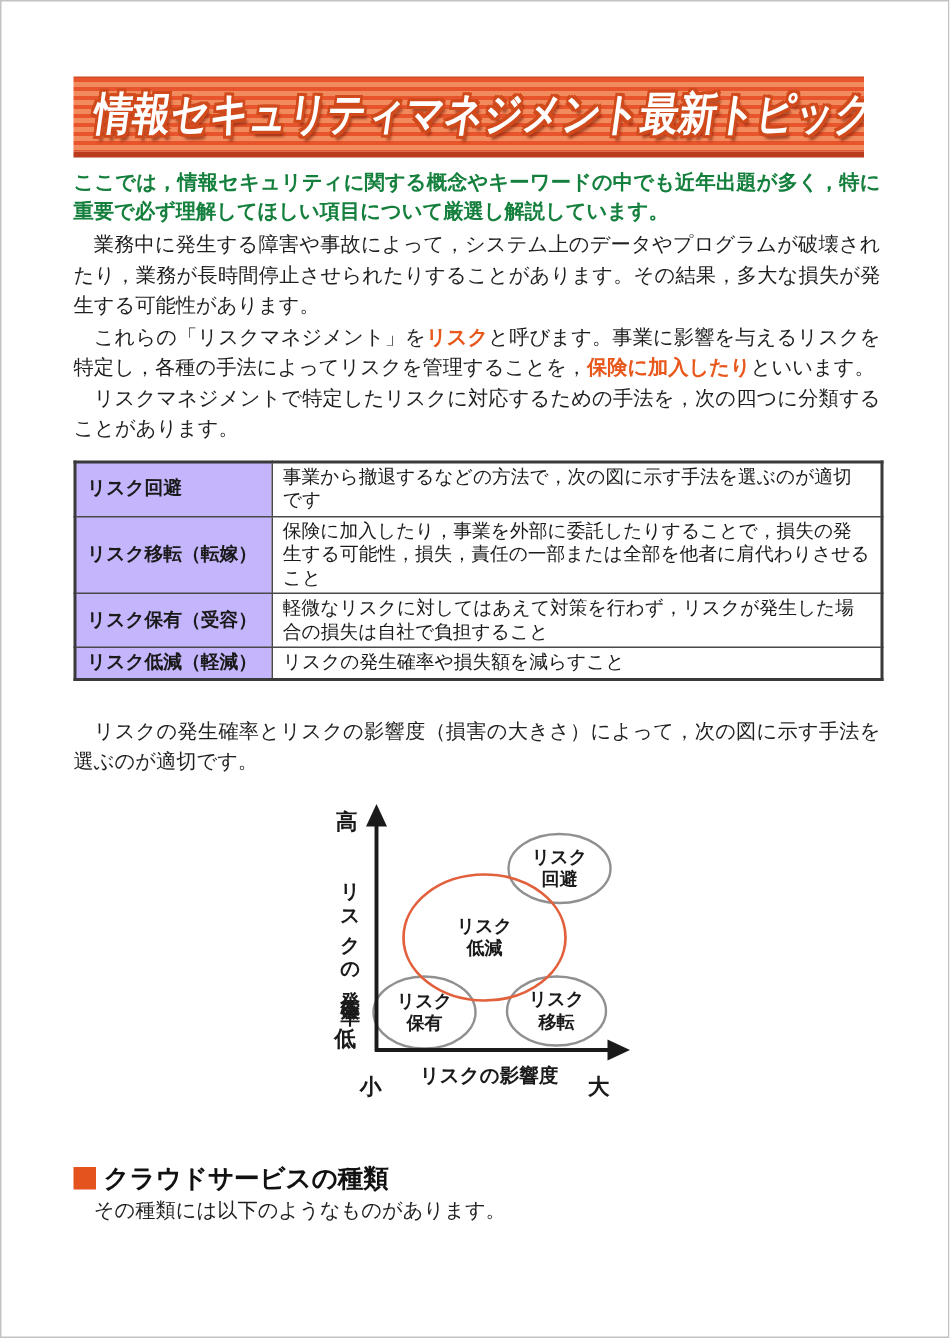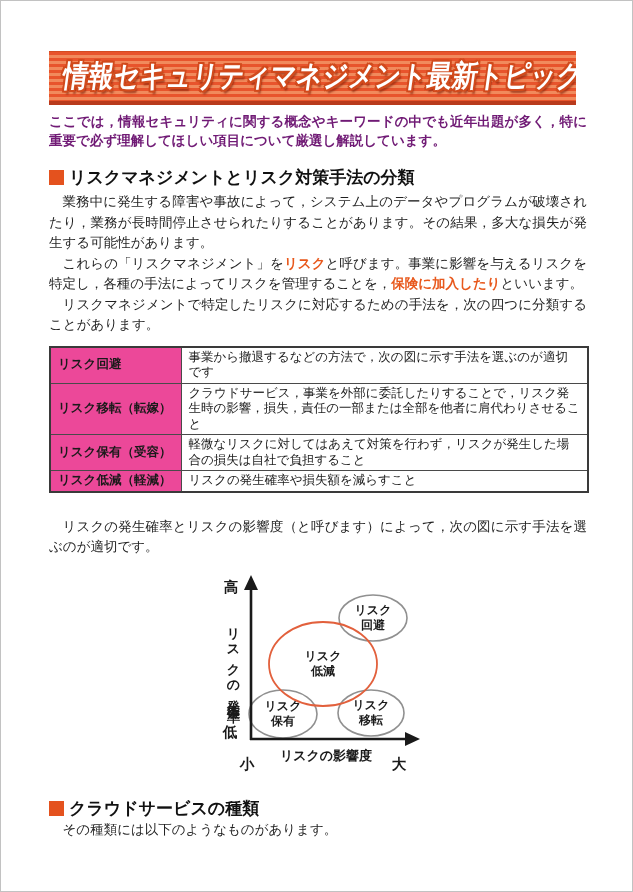--- a/index.html
+++ b/index.html
@@ -39,21 +39,21 @@
       -2px 2px 0 #d14a1c, 2px 2px 0 #d14a1c,
       -2px 0 0 #d14a1c, 2px 0 0 #d14a1c,
       0 -2px 0 #d14a1c, 0 2px 0 #d14a1c,
       3px 4px 2px rgba(130,35,10,.65);
   }
   
   .intro {
     margin-top: 7px;
     font-size: 13.5px; line-height: 19px;
     font-weight: bold;
-    color: #701a75;
+    color: #15803d;
     text-align: justify;
   }
   .sec-heading {
     margin-top: 16px;
     font-size: 17px; font-weight: bold; color: #111111;
     display: flex; align-items: center;
   }
   .sec-square {
     display: inline-block;
     width: 15px; height: 15px;
@@ -78,21 +78,21 @@
   }
   table.risk td {
     border: 1px solid #4a4a4a;
     font-size: 12.5px; line-height: 15.5px;
     padding: 2px 7px;
     vertical-align: middle;
     color: #1a1a1a;
   }
   td.term {
     width: 131px;
-    background: #ec4899;
+    background: #c4b5fd;
     font-weight: bold;
   }
   
   .diagram {
     position: relative;
     width: 280px; height: 207px;
     margin: 16px 0 0 132px;
   }
   .diagram svg { position: absolute; left: 0; top: 0; }
   .dlabel {
@@ -115,52 +115,48 @@
 <body>
 
 <div class="page">
 
   <div class="banner">
     <span class="banner-title">情報セキュリティマネジメント最新トピックス</span>
   </div>
 
   <p class="intro">ここでは，情報セキュリティに関する概念やキーワードの中でも近年出題が多く，特に重要で必ず理解してほしい項目について厳選し解説しています。</p>
 
-  <div class="sec-heading">
-    <span class="sec-square"></span>
-    <span>リスクマネジメントとリスク対策手法の分類</span>
-  </div>
 
   <p class="body-p indent after-head">業務中に発生する障害や事故によって，システム上のデータやプログラムが破壊されたり，業務が長時間停止させられたりすることがあります。その結果，多大な損失が発生する可能性があります。</p>
   <p class="body-p indent"><span>これらの「リスクマネジメント」を</span><span class="kw">リスク</span><span>と呼びます。事業に影響を与えるリスクを特定し，各種の手法によってリスクを管理することを，</span><span class="kw">保険に加入したり</span><span>といいます。</span></p>
   <p class="body-p indent">リスクマネジメントで特定したリスクに対応するための手法を，次の四つに分類することがあります。</p>
 
   <table class="risk">
     <tbody>
       <tr>
         <td class="term">リスク回避</td>
         <td>事業から撤退するなどの方法で，次の図に示す手法を選ぶのが適切です</td>
       </tr>
       <tr>
         <td class="term">リスク移転（転嫁）</td>
-        <td>クラウドサービス，事業を外部に委託したりすることで，リスク発生時の影響，損失，責任の一部または全部を他者に肩代わりさせること</td>
+        <td>保険に加入したり，事業を外部に委託したりすることで，損失の発生する可能性，損失，責任の一部または全部を他者に肩代わりさせること</td>
       </tr>
       <tr>
         <td class="term">リスク保有（受容）</td>
         <td>軽微なリスクに対してはあえて対策を行わず，リスクが発生した場合の損失は自社で負担すること</td>
       </tr>
       <tr>
         <td class="term">リスク低減（軽減）</td>
         <td>リスクの発生確率や損失額を減らすこと</td>
       </tr>
     </tbody>
   </table>
 
   <div class="spacer24"></div>
-  <p class="body-p indent">リスクの発生確率とリスクの影響度（と呼びます）によって，次の図に示す手法を選ぶのが適切です。</p>
+  <p class="body-p indent">リスクの発生確率とリスクの影響度（損害の大きさ）によって，次の図に示す手法を選ぶのが適切です。</p>
 
   <div class="diagram">
     <svg width="280" height="207" viewBox="0 0 280 207">
 
       <ellipse cx="192" cy="44" rx="34" ry="23" fill="none" stroke="#909090" stroke-width="1.6"></ellipse>
       <ellipse cx="102" cy="140" rx="34" ry="24" fill="none" stroke="#909090" stroke-width="1.6"></ellipse>
       <ellipse cx="190" cy="139" rx="33" ry="23" fill="none" stroke="#909090" stroke-width="1.6"></ellipse>
 
       <ellipse cx="142" cy="90" rx="54" ry="42" fill="none" stroke="#e2603c" stroke-width="1.8"></ellipse>
 
@@ -187,19 +183,19 @@
     <div class="dlabel ell-label" style="left:102px; top:140px;">
       <div>リスク</div>
       <div>保有</div>
     </div>
     <div class="dlabel ell-label" style="left:190px; top:139px;">
       <div>リスク</div>
       <div>移転</div>
     </div>
   </div>
 
-  <div class="sec-heading" style="margin-top:16px;text-align:right;">
+  <div class="sec-heading" style="margin-top:32px;text-align:right;">
     <span class="sec-square"></span>
     <span>クラウドサービスの種類</span>
   </div>
   <p class="body-p indent">その種類には以下のようなものがあります。</p>
 
 </div>
 
 </body></html>

